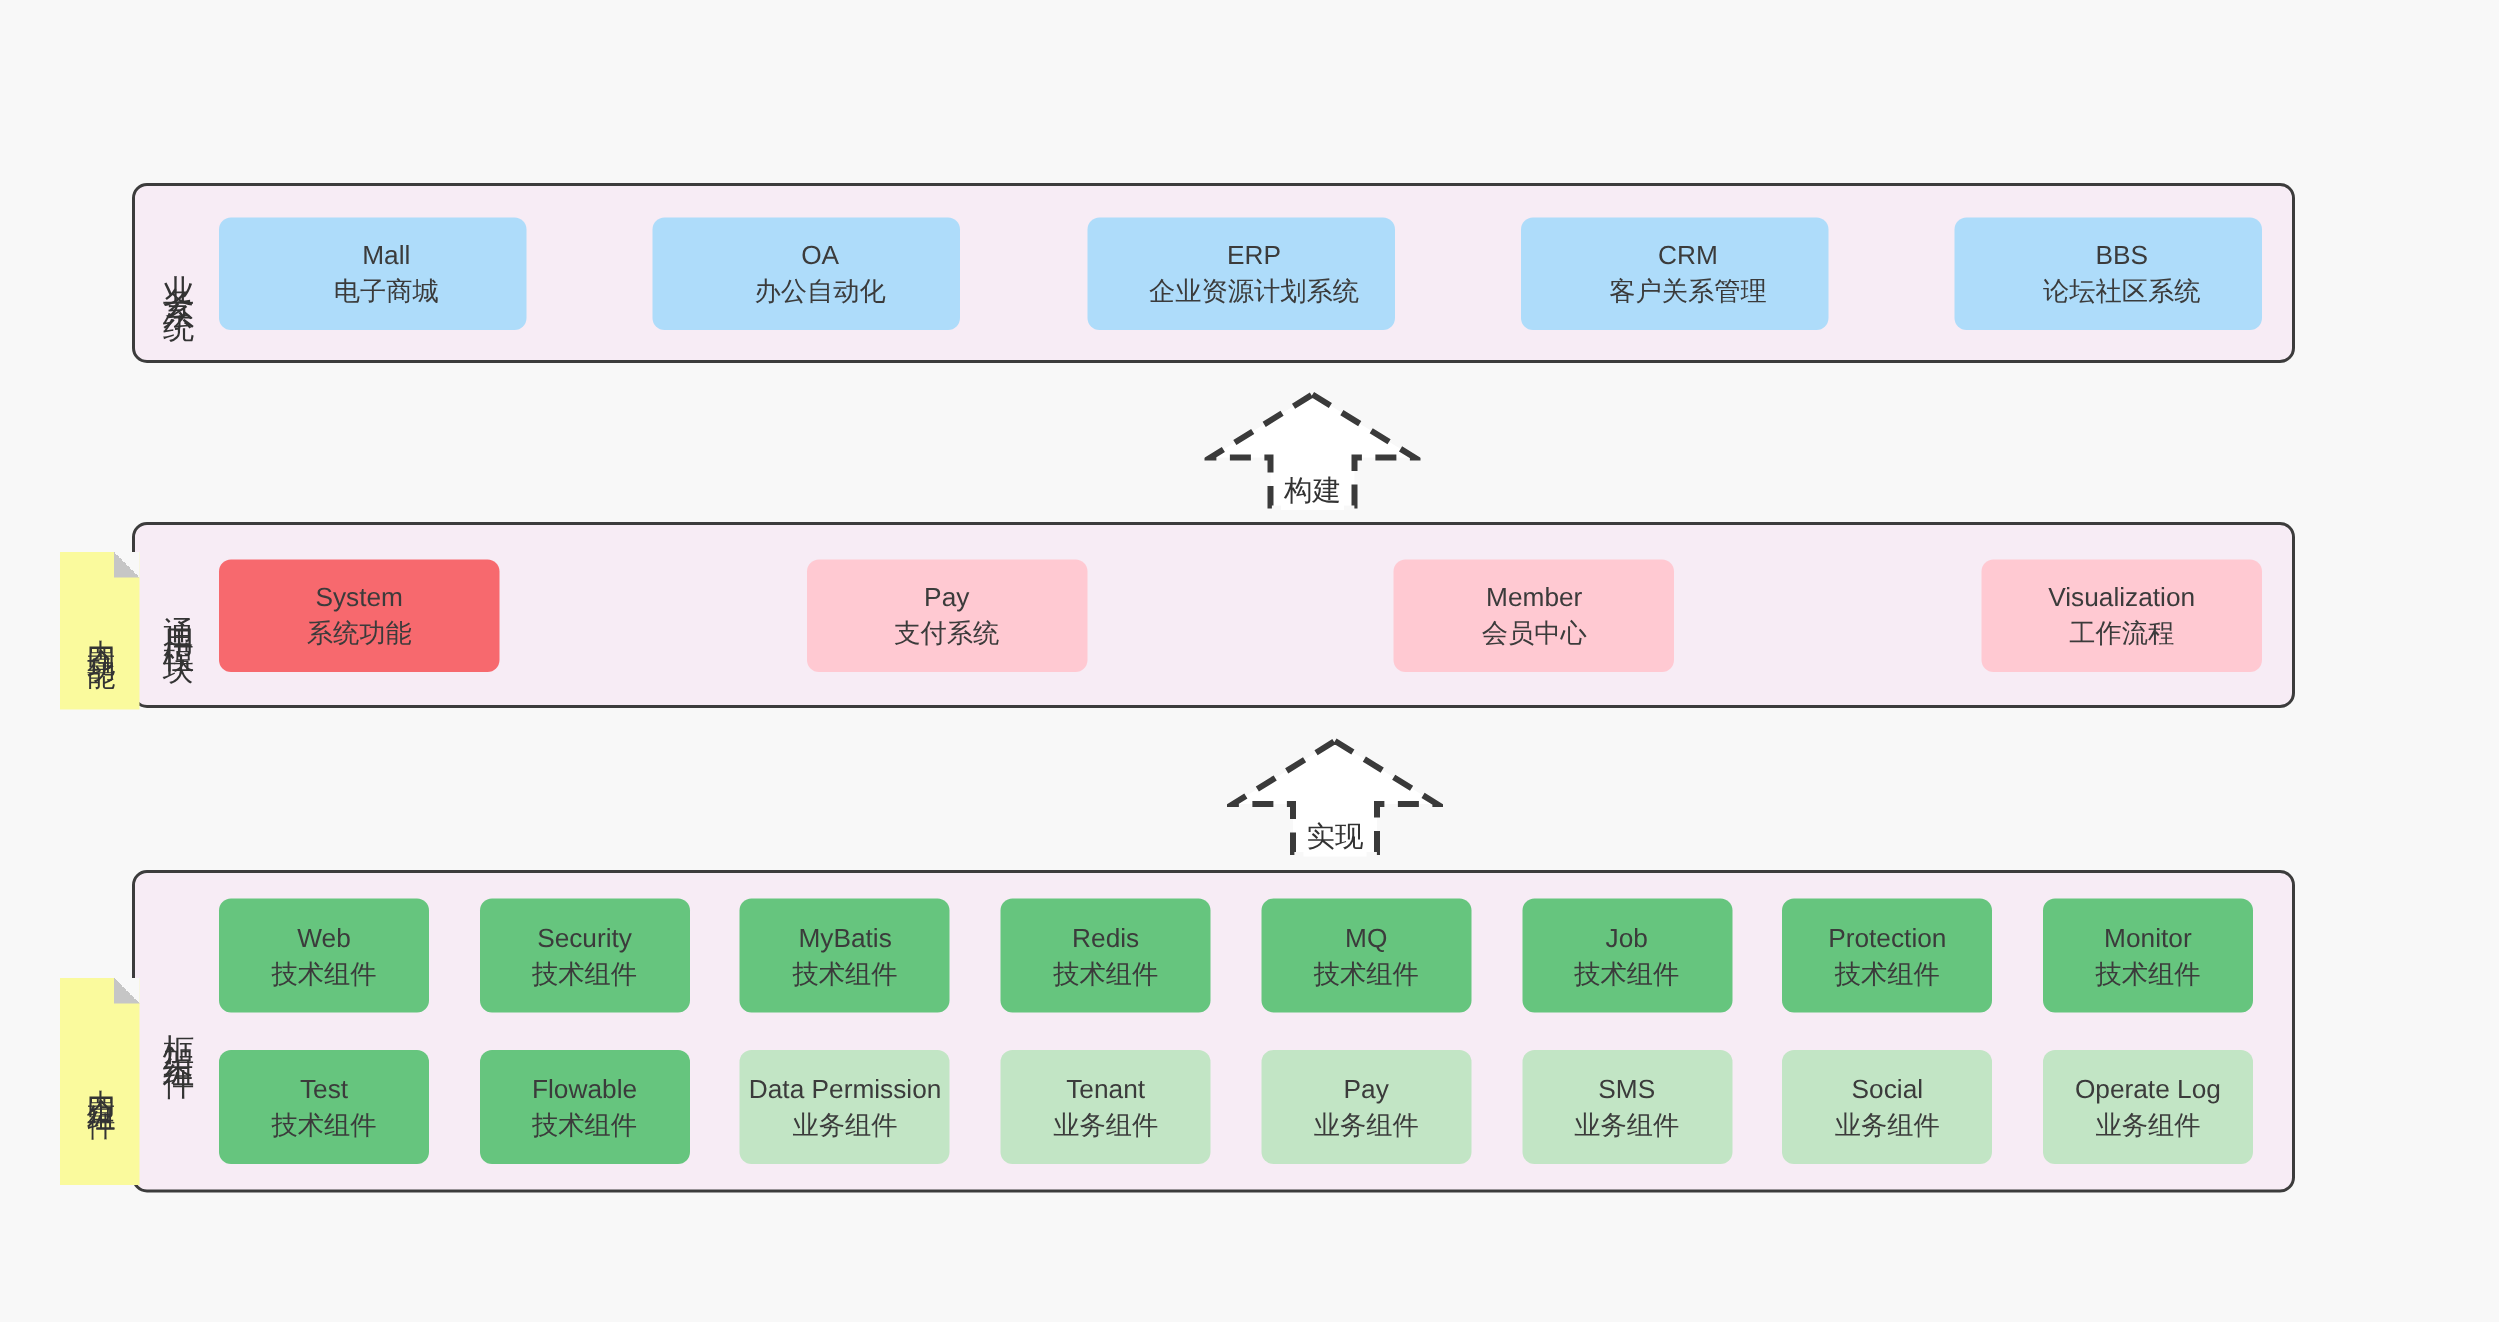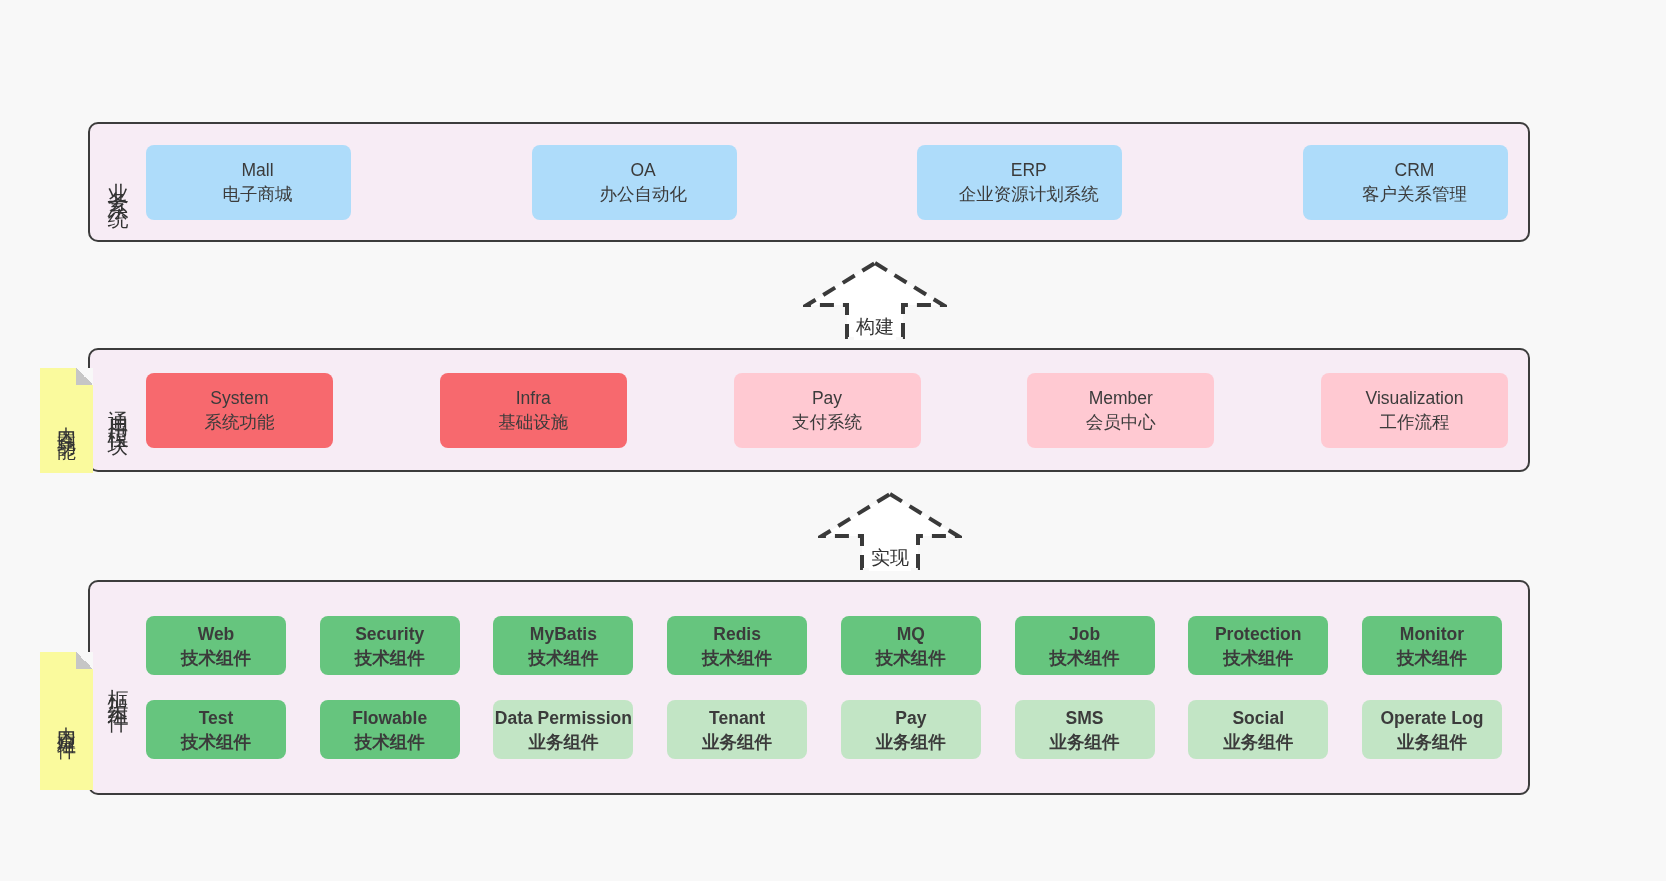--- a/index.html
+++ b/index.html
@@ -28,21 +28,21 @@
   .grid{
     flex:1;display:grid;grid-template-columns:repeat(8,140px);
     justify-content:space-between;align-content:center;row-gap:25px;
     padding-right:26px;
   }
   .box{
     width:187px;height:75px;border-radius:8px;
     display:flex;flex-direction:column;align-items:center;justify-content:center;
     text-align:center;font-size:17.5px;line-height:24px;
   }
-  .box.small{width:140px;height:59px;font-weight:bold;}
+  .box.small{width:140px;height:76px;}
   .blue{background:#aedcfa;padding-left:18px;}
   .red{background:#f7696e;align-items:center;}
   .pink{background:#ffc9d2;}
   .green{background:#66c57e;}
   .lgreen{background:#c2e5c5;}
   .sticky{
     position:absolute;left:40px;width:53px;background:#fafa9d;z-index:3;
     display:flex;align-items:center;justify-content:center;
   }
   #sticky-common{top:368px;height:105px;}
@@ -83,20 +83,24 @@
         <div>办公自动化</div>
       </div>
       <div class="box blue">
         <div>ERP</div>
         <div>企业资源计划系统</div>
       </div>
       <div class="box blue">
         <div>CRM</div>
         <div>客户关系管理</div>
       </div>
+      <div class="box blue">
+        <div>BBS</div>
+        <div>论坛社区系统</div>
+      </div>
     </div>
   </section>
 
   <div class="arrow" id="arrow-build">
     <svg width="144" height="80" viewBox="0 0 144 80">
       <polygon points="72,3 140,45 100,45 100,77 44,77 44,45 4,45" fill="#ffffff" stroke="#3a3a3a" stroke-width="4" stroke-dasharray="14 9"></polygon>
     </svg>
     <span class="alabel">构建</span>
   </div>
 
@@ -107,24 +111,20 @@
 
   <section class="band" id="band-common">
     <div class="vlabel">
         <span>通用模块</span>
       </div>
     <div class="content">
       <div class="box red">
         <div>System</div>
         <div>系统功能</div>
       </div>
-      <div class="box red">
-        <div>Infra</div>
-        <div>基础设施</div>
-      </div>
       <div class="box pink">
         <div>Pay</div>
         <div>支付系统</div>
       </div>
       <div class="box pink">
         <div>Member</div>
         <div>会员中心</div>
       </div>
       <div class="box pink">
         <div>Visualization</div>

